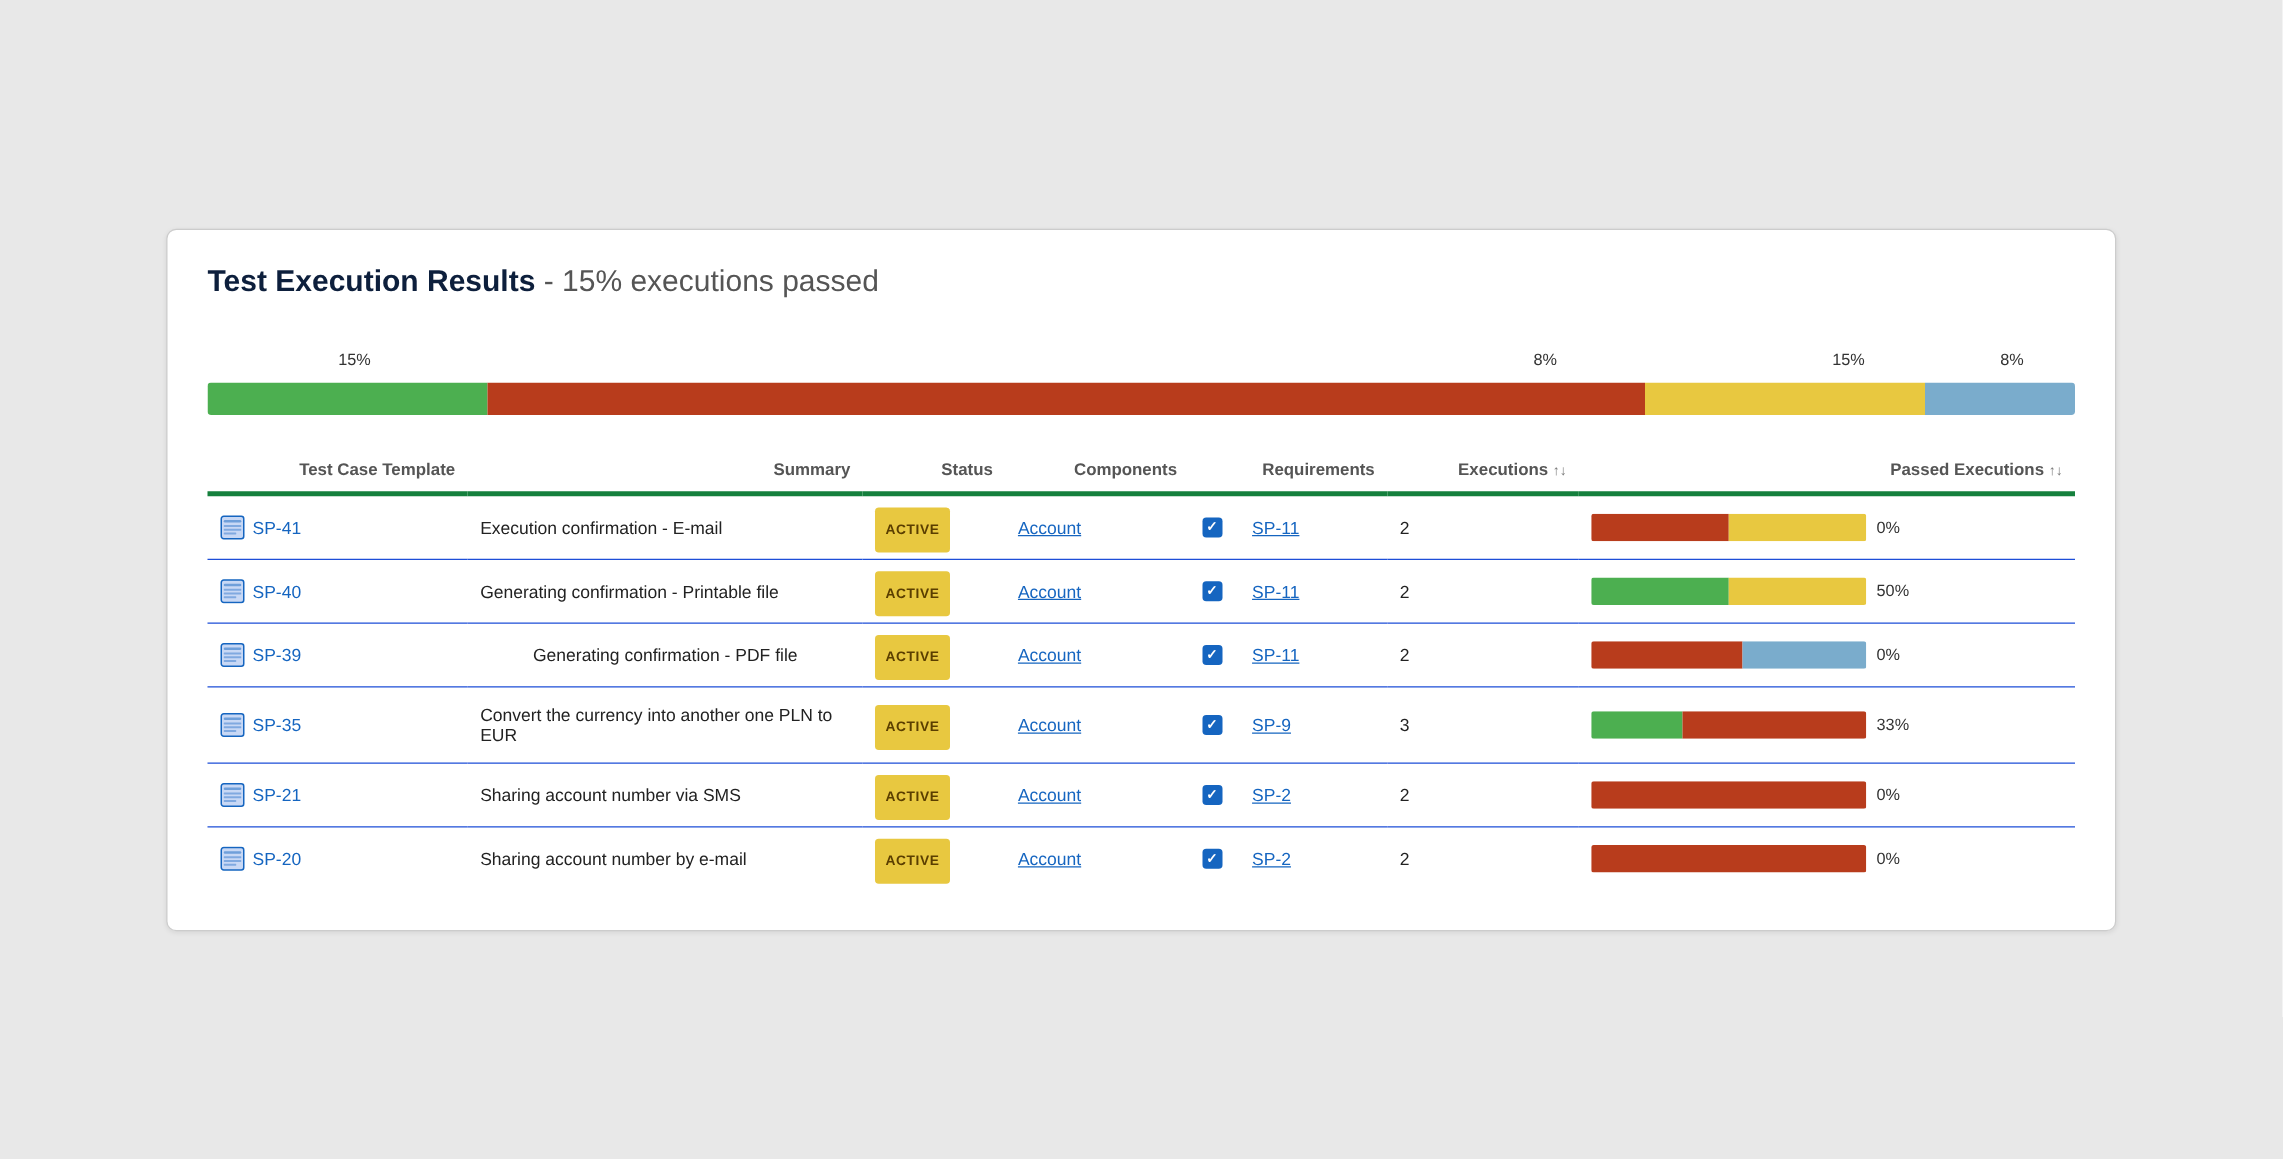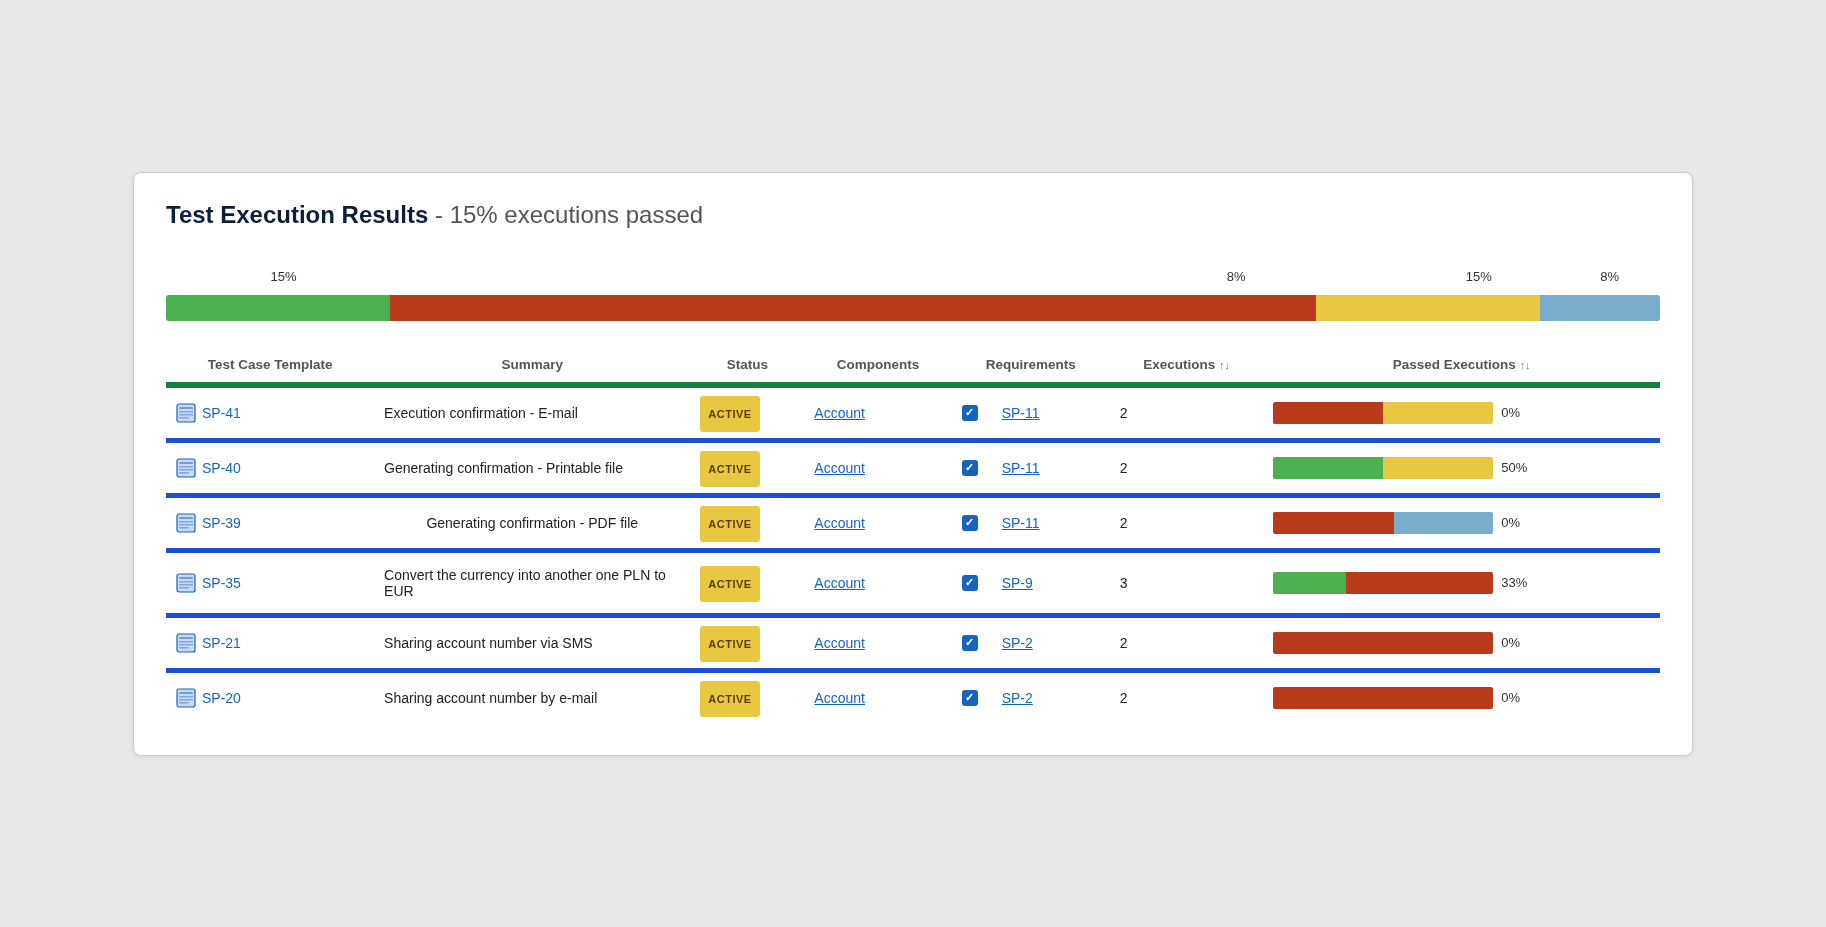--- a/index.html
+++ b/index.html
@@ -58,33 +58,33 @@
     .pb-red    { background: #b83c1c; }
     .pb-yellow { background: #e8c840; }
     .pb-blue   { background: #7aaccc; }
 
     
     .results-table {
       width: 100%;
       border-collapse: collapse;
     }
     .results-table th {
-      text-align: center;
+      text-align: right;
       font-size: 13.5px;
       font-weight: 600;
       color: #555;
       padding: 8px 10px 10px 10px;
-      border-bottom: 6px solid #15803d;
+      border-bottom: 4px solid #15803d;
     }
     .results-table td {
       padding: 14px 10px;
       font-size: 14px;
       color: #222;
       vertical-align: middle;
-      border-bottom: 5px solid #1d4ed8;
+      border-bottom: 1px solid #1d4ed8;
     }
     .results-table tr:last-child td {
       border-bottom: none;
     }
     .link-blue {
       color: #1565c0;
       text-decoration: none;
       display: flex;
       align-items: center;
       gap: 6px;

